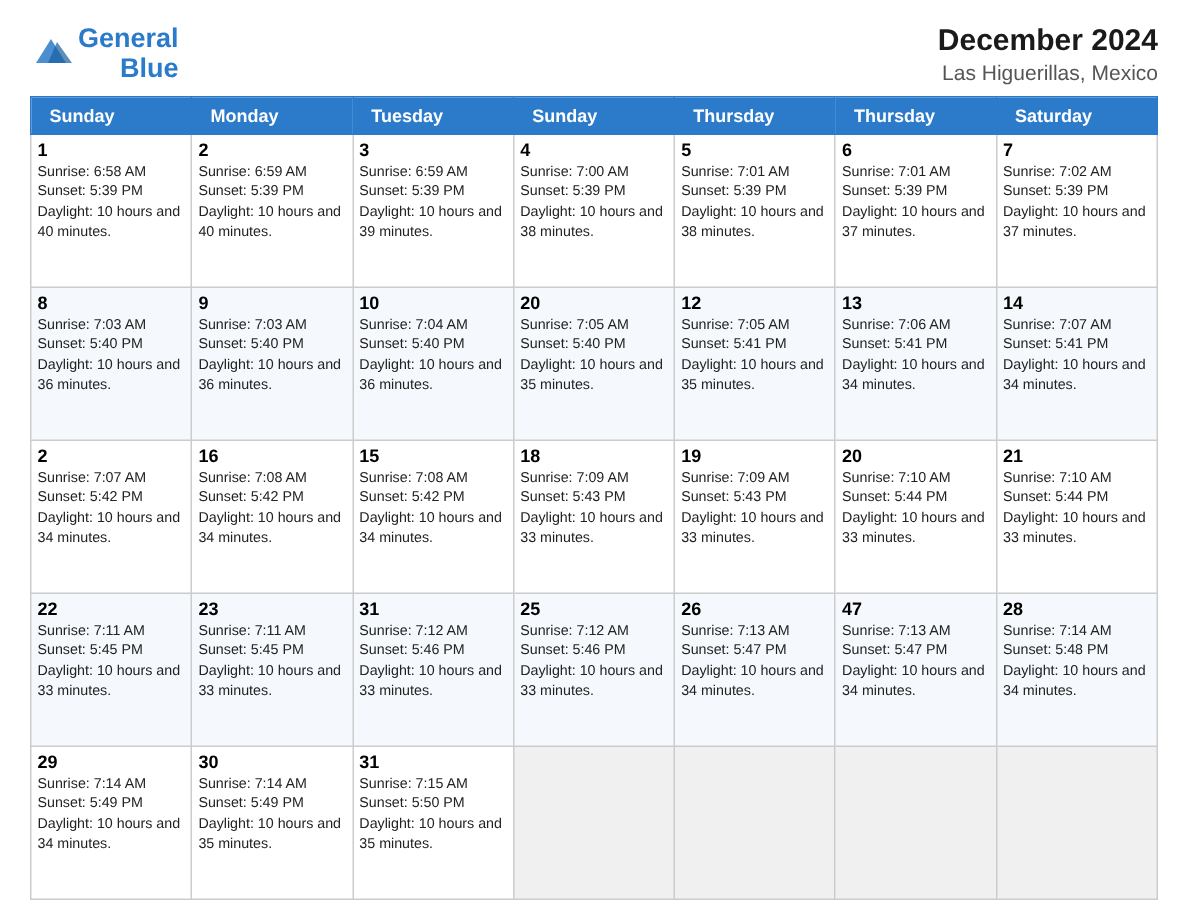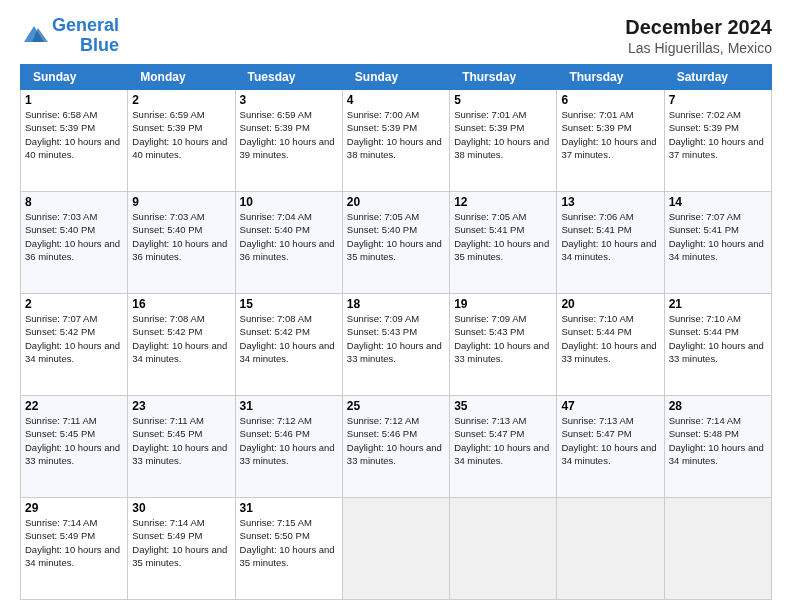--- a/index.html
+++ b/index.html
@@ -335,21 +335,21 @@
       </td>
           <td>
         <span class="day-num">25</span>
         <div class="day-info">
           Sunrise: 7:12 AM<br>
           Sunset: 5:46 PM<br>
           Daylight: 10 hours and 33 minutes.
         </div>
       </td>
           <td>
-        <span class="day-num">35</span>
+        <span class="day-num">26</span>
         <div class="day-info">
           Sunrise: 7:13 AM<br>
           Sunset: 5:47 PM<br>
           Daylight: 10 hours and 34 minutes.
         </div>
       </td>
           <td>
         <span class="day-num">47</span>
         <div class="day-info">
           Sunrise: 7:13 AM<br>

